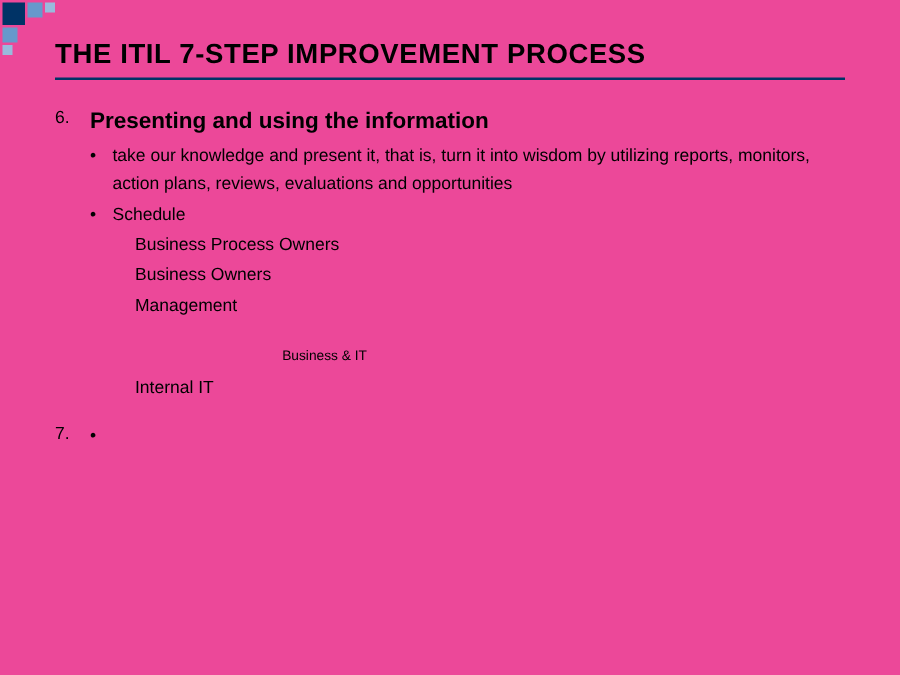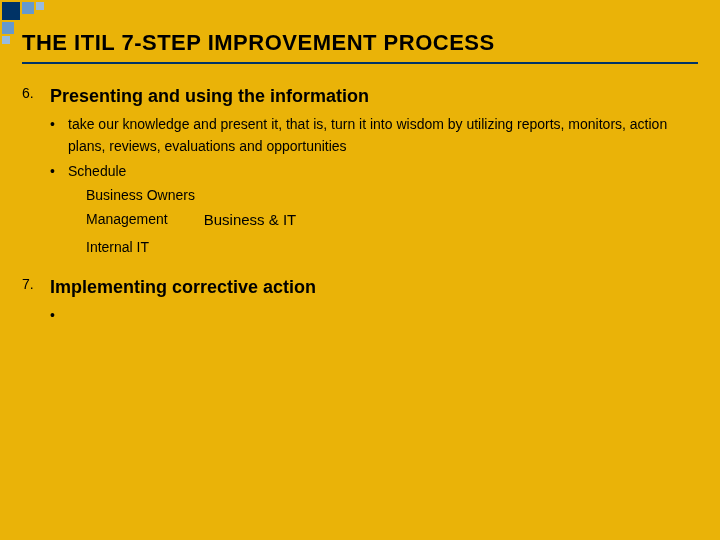--- a/index.html
+++ b/index.html
@@ -12,23 +12,23 @@
       width: 720px;
       height: 540px;
       background: #ffffff;
       font-family: Arial, sans-serif;
       overflow: hidden;
     }
 
     .slide {
       width: 720px;
       height: 540px;
-      background: #eab308;
+      background: #ec4899;
       position: relative;
-      padding: 20px 22px;
+      padding: 20px 44px;
     }
 
     .corner-decoration {
       position: absolute;
       top: 0;
       left: 0;
       width: 60px;
       height: 60px;
     }
 
@@ -104,22 +104,23 @@
       line-height: 1.6;
     }
 
     .sub-sub-list {
       list-style: none;
       padding: 0;
       margin: 0 0 0 36px;
     }
 
     .sub-sub-list li {
-      font-size: 15px;
+      font-size: 11px;
       line-height: 1.6;
+      margin-top: 44px;
     }
   </style>
 </head>
 <body>
 
 <div class="slide">
 
   <svg class="corner-decoration" viewBox="0 0 60 60" xmlns="http://www.w3.org/2000/svg">
     <rect x="2" y="2" width="18" height="18" fill="#003366"></rect>
     <rect x="22" y="2" width="12" height="12" fill="#6699cc"></rect>
@@ -145,20 +146,23 @@
             <span class="bullet-dot">•</span>
             <span>take our knowledge and present it, that is, turn it into wisdom by utilizing reports, monitors, action plans, reviews, evaluations and opportunities</span>
           </li>
 
           <li>
             <span class="bullet-dot">•</span>
             <div>
               <span>Schedule</span>
               <ul class="sub-list">
                 <li>
+                  <span>Business Process Owners</span>
+                </li>
+                <li>
                   <span>Business Owners</span>
                 </li>
                 <li>
                   <span>Management</span>
                   <ul class="sub-sub-list">
                     <li>
                       <span>Business &amp; IT</span>
                     </li>
                   </ul>
                 </li>
@@ -168,21 +172,20 @@
               </ul>
             </div>
           </li>
         </ul>
       </div>
     </div>
 
     <div class="step-item">
       <span class="step-number">7.</span>
       <div class="step-content">
-        <span class="step-heading">Implementing corrective action</span>
         <ul class="bullet-list">
           <li>
             <span class="bullet-dot">•</span>
           </li>
         </ul>
       </div>
     </div>
 
   </div>
 </div>

